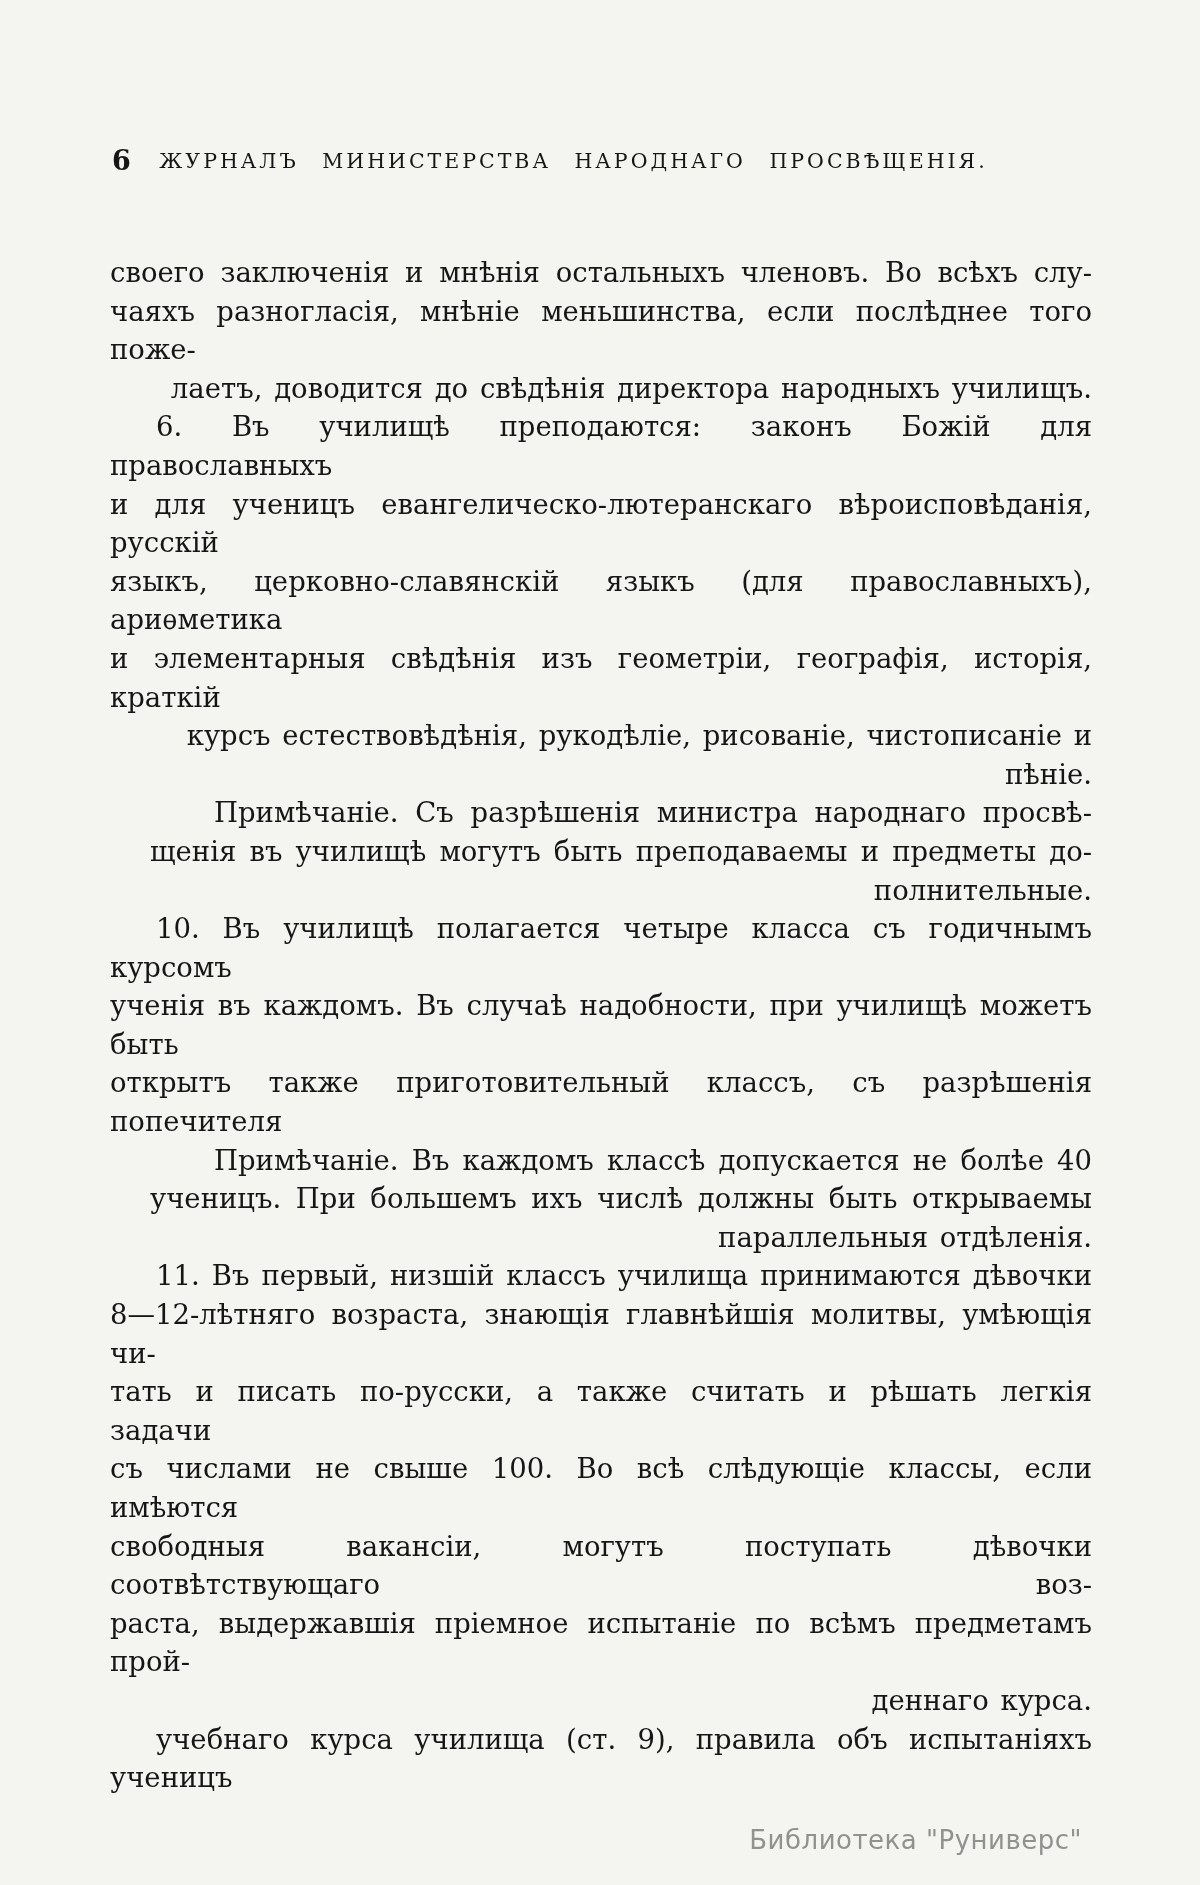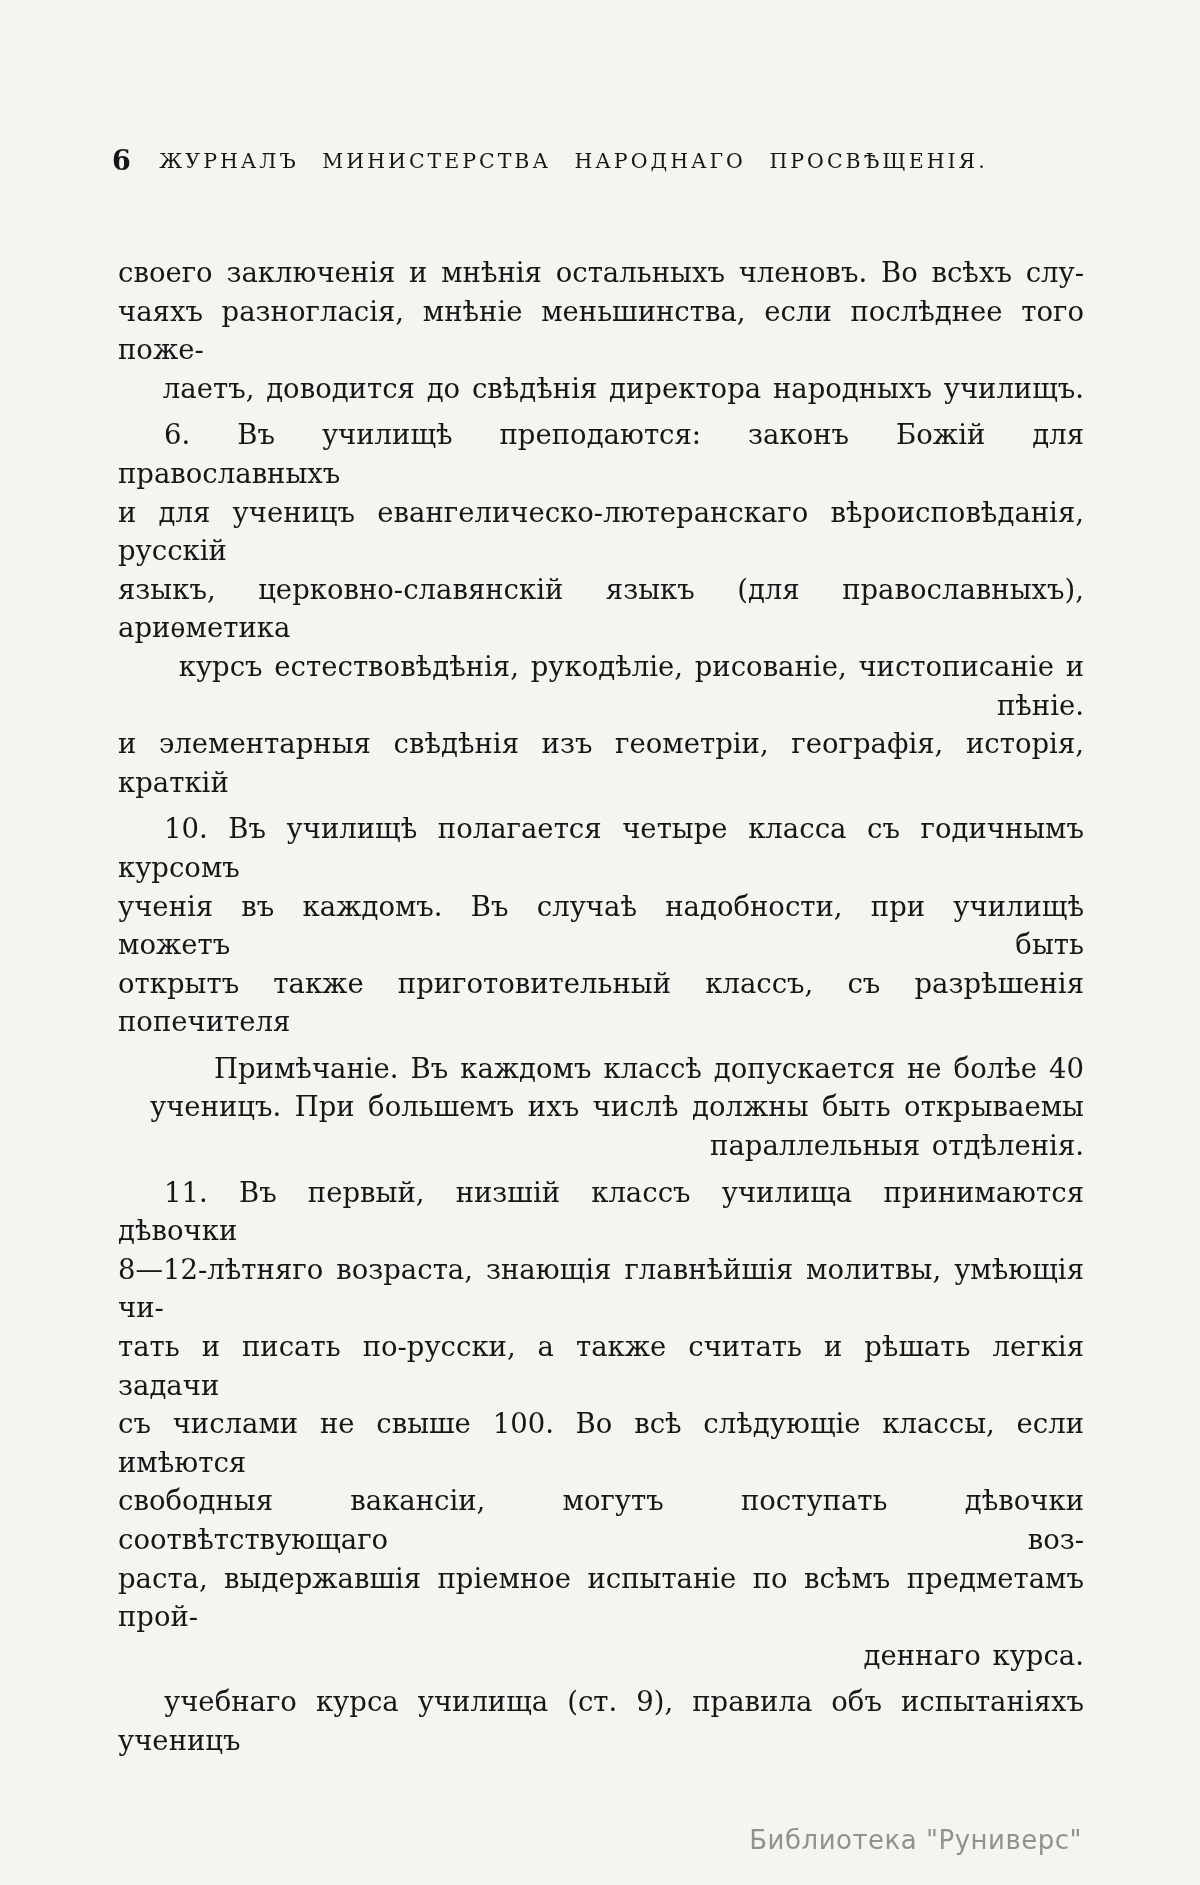--- a/index.html
+++ b/index.html
@@ -47,21 +47,21 @@
     font-weight: normal;
     letter-spacing: 3px;
     word-spacing: 14px;
     white-space: nowrap;
   }
   .text-block {
     font-size: 27.5px;
     line-height: 38.6px;
     word-spacing: 3px;
   }
-  .para { margin: 8px; }
+  .para { margin: 0; }
   .line {
     text-align: right;
     white-space: normal;
   }
   .line.just {
     text-align: justify;
     text-align-last: justify;
   }
   .para.indent > .line:first-child {
     text-indent: 46px;
@@ -94,22 +94,27 @@
     <div class="text-block">
         <div class="para body">
           <div class="line just">своего заключенія и мнѣнія остальныхъ членовъ. Во всѣхъ слу-</div>
           <div class="line just">чаяхъ разногласія, мнѣніе меньшинства, если послѣднее того поже-</div>
           <div class="line">лаетъ, доводится до свѣдѣнія директора народныхъ училищъ.</div>
         </div>
         <div class="para body indent">
           <div class="line just">6. Въ училищѣ преподаются: законъ Божій для православныхъ</div>
           <div class="line just">и для ученицъ евангелическо-лютеранскаго вѣроисповѣданія, русскій</div>
           <div class="line just">языкъ, церковно-славянскій языкъ (для православныхъ), ариѳметика</div>
+          <div class="line just">и элементарныя свѣдѣнія изъ геометріи, географія, исторія, краткій</div>
           <div class="line">курсъ естествовѣдѣнія, рукодѣліе, рисованіе, чистописаніе и пѣніе.</div>
-          <div class="line just">и элементарныя свѣдѣнія изъ геометріи, географія, исторія, краткій</div>
+        </div>
+        <div class="para note indent">
+          <div class="line just">Примѣчаніе. Съ разрѣшенія министра народнаго просвѣ-</div>
+          <div class="line just">щенія въ училищѣ могутъ быть преподаваемы и предметы до-</div>
+          <div class="line">полнительные.</div>
         </div>
         <div class="para body indent">
           <div class="line just">10. Въ училищѣ полагается четыре класса съ годичнымъ курсомъ</div>
           <div class="line just">ученія въ каждомъ. Въ случаѣ надобности, при училищѣ можетъ быть</div>
           <div class="line just">открытъ также приготовительный классъ, съ разрѣшенія попечителя</div>
         </div>
         <div class="para note indent">
           <div class="line just">Примѣчаніе. Въ каждомъ классѣ допускается не болѣе 40</div>
           <div class="line just">ученицъ. При большемъ ихъ числѣ должны быть открываемы</div>
           <div class="line">параллельныя отдѣленія.</div>

